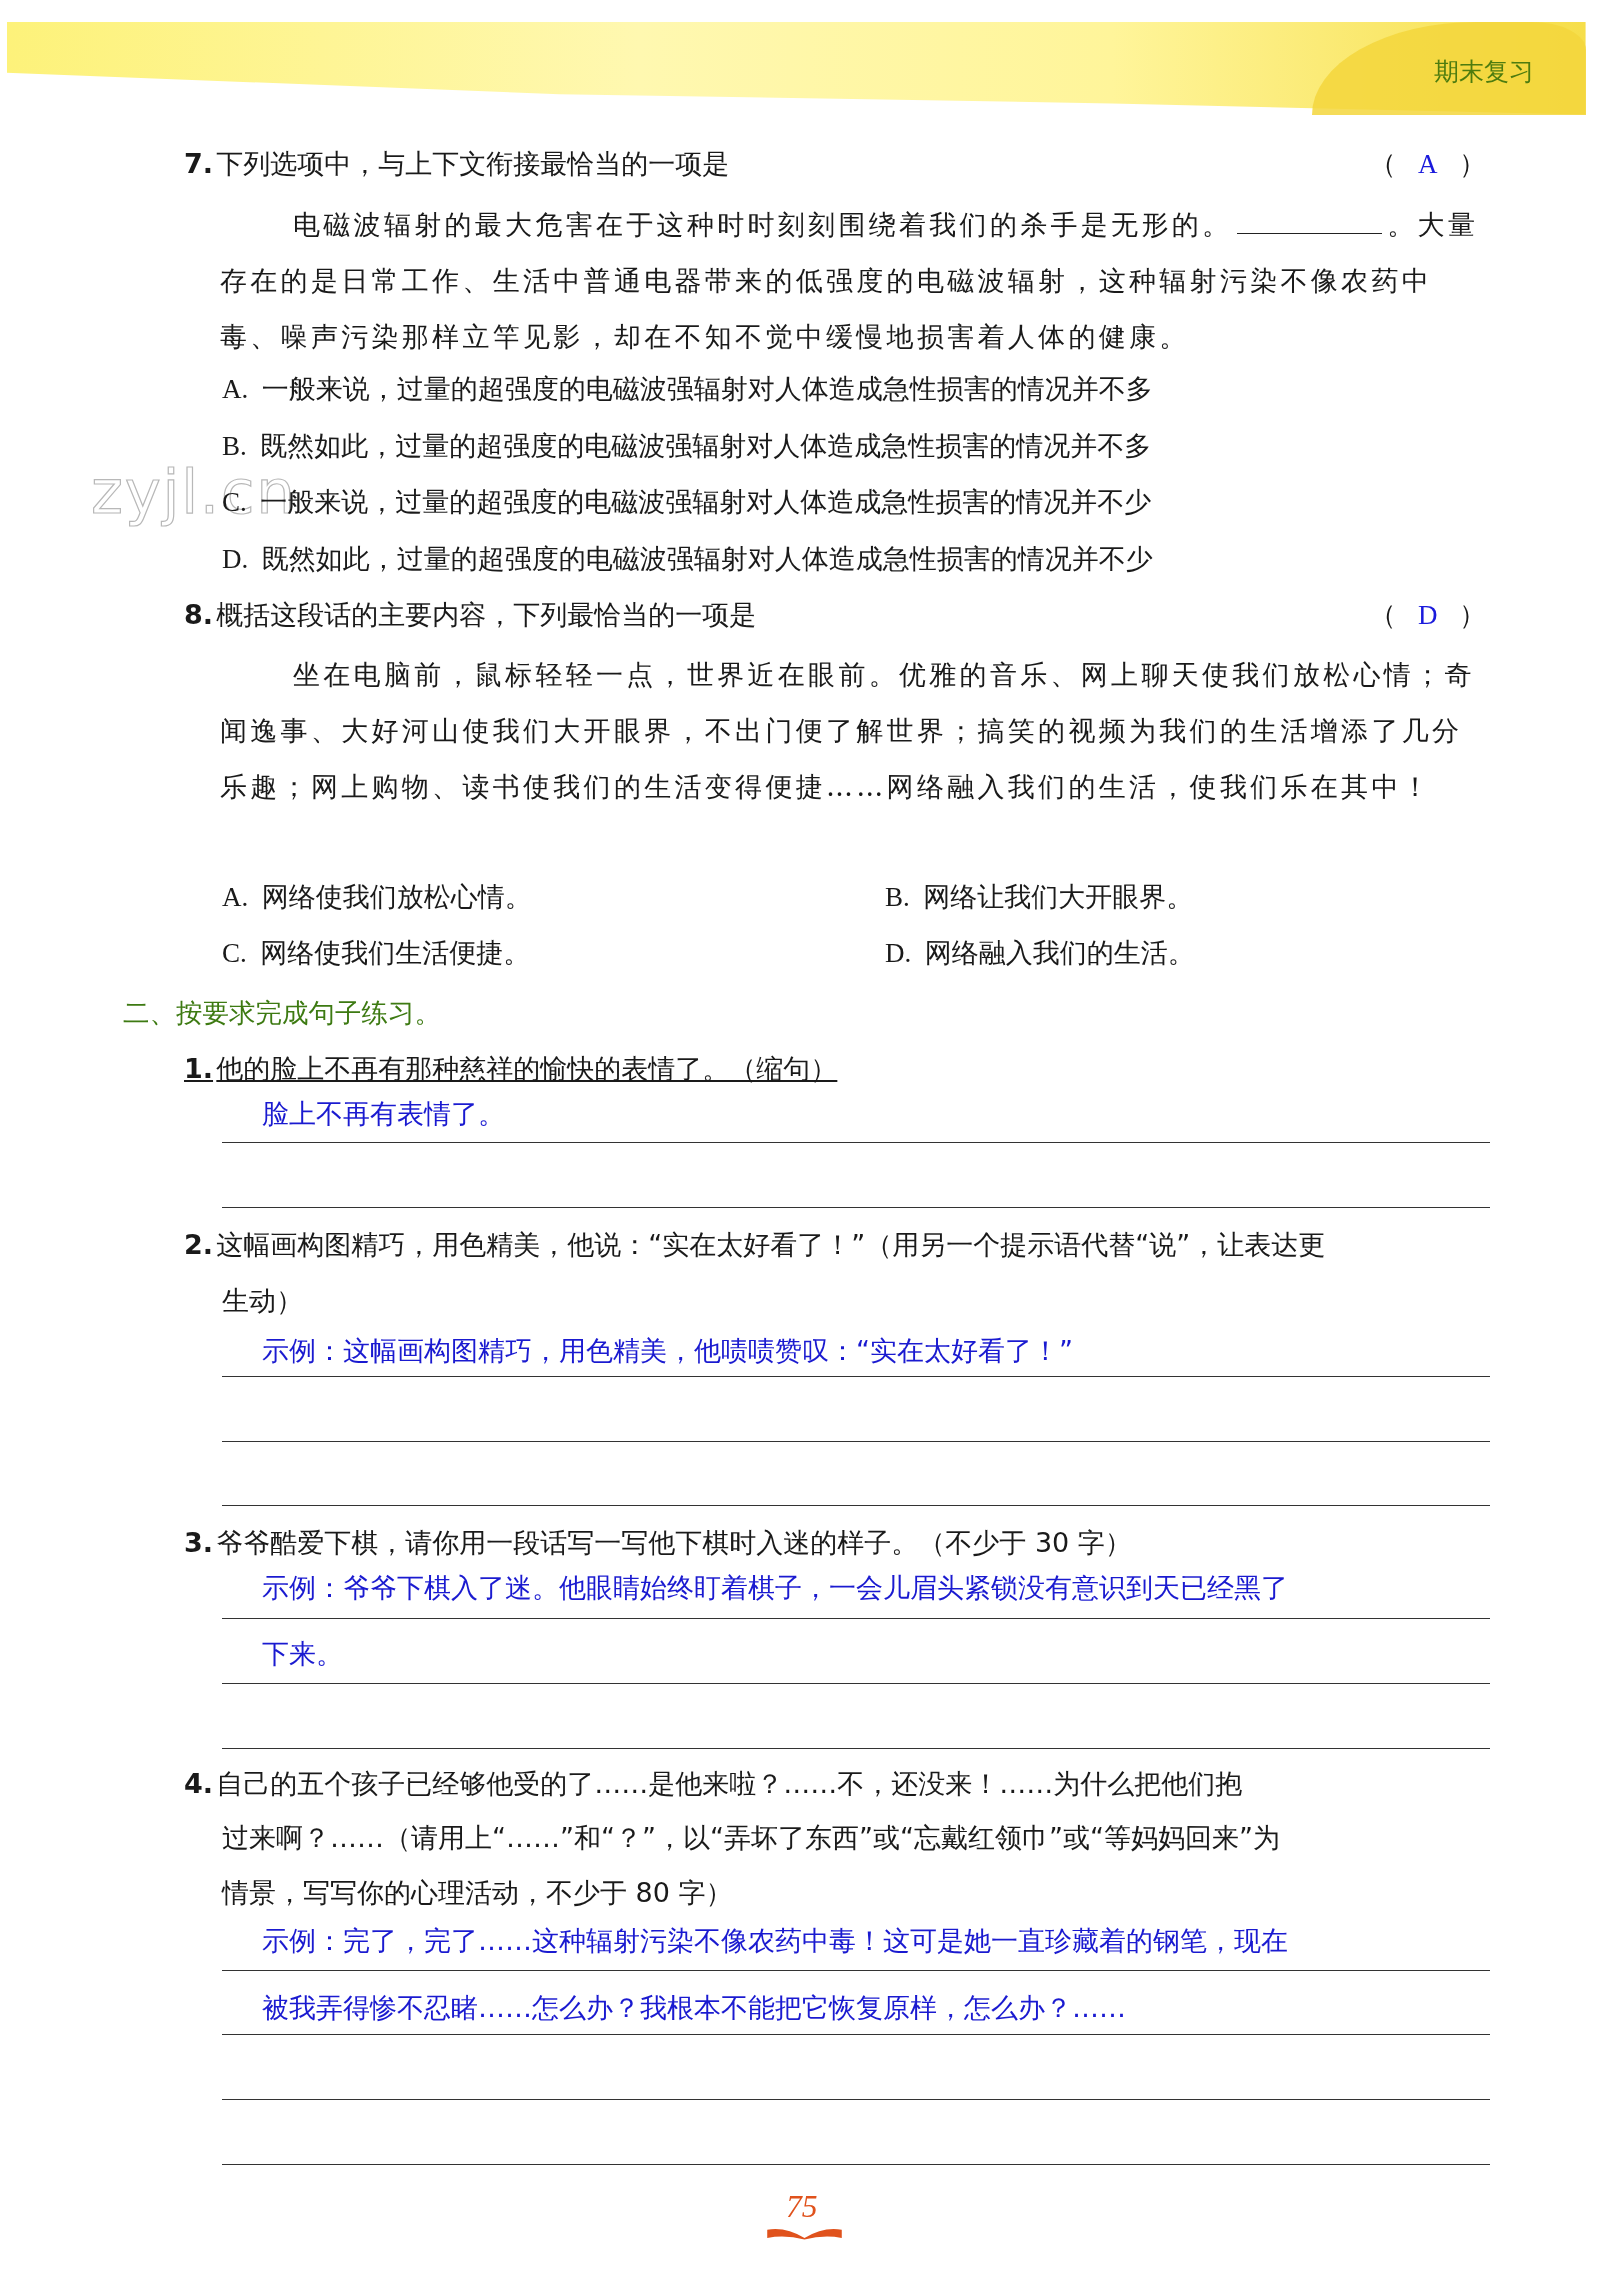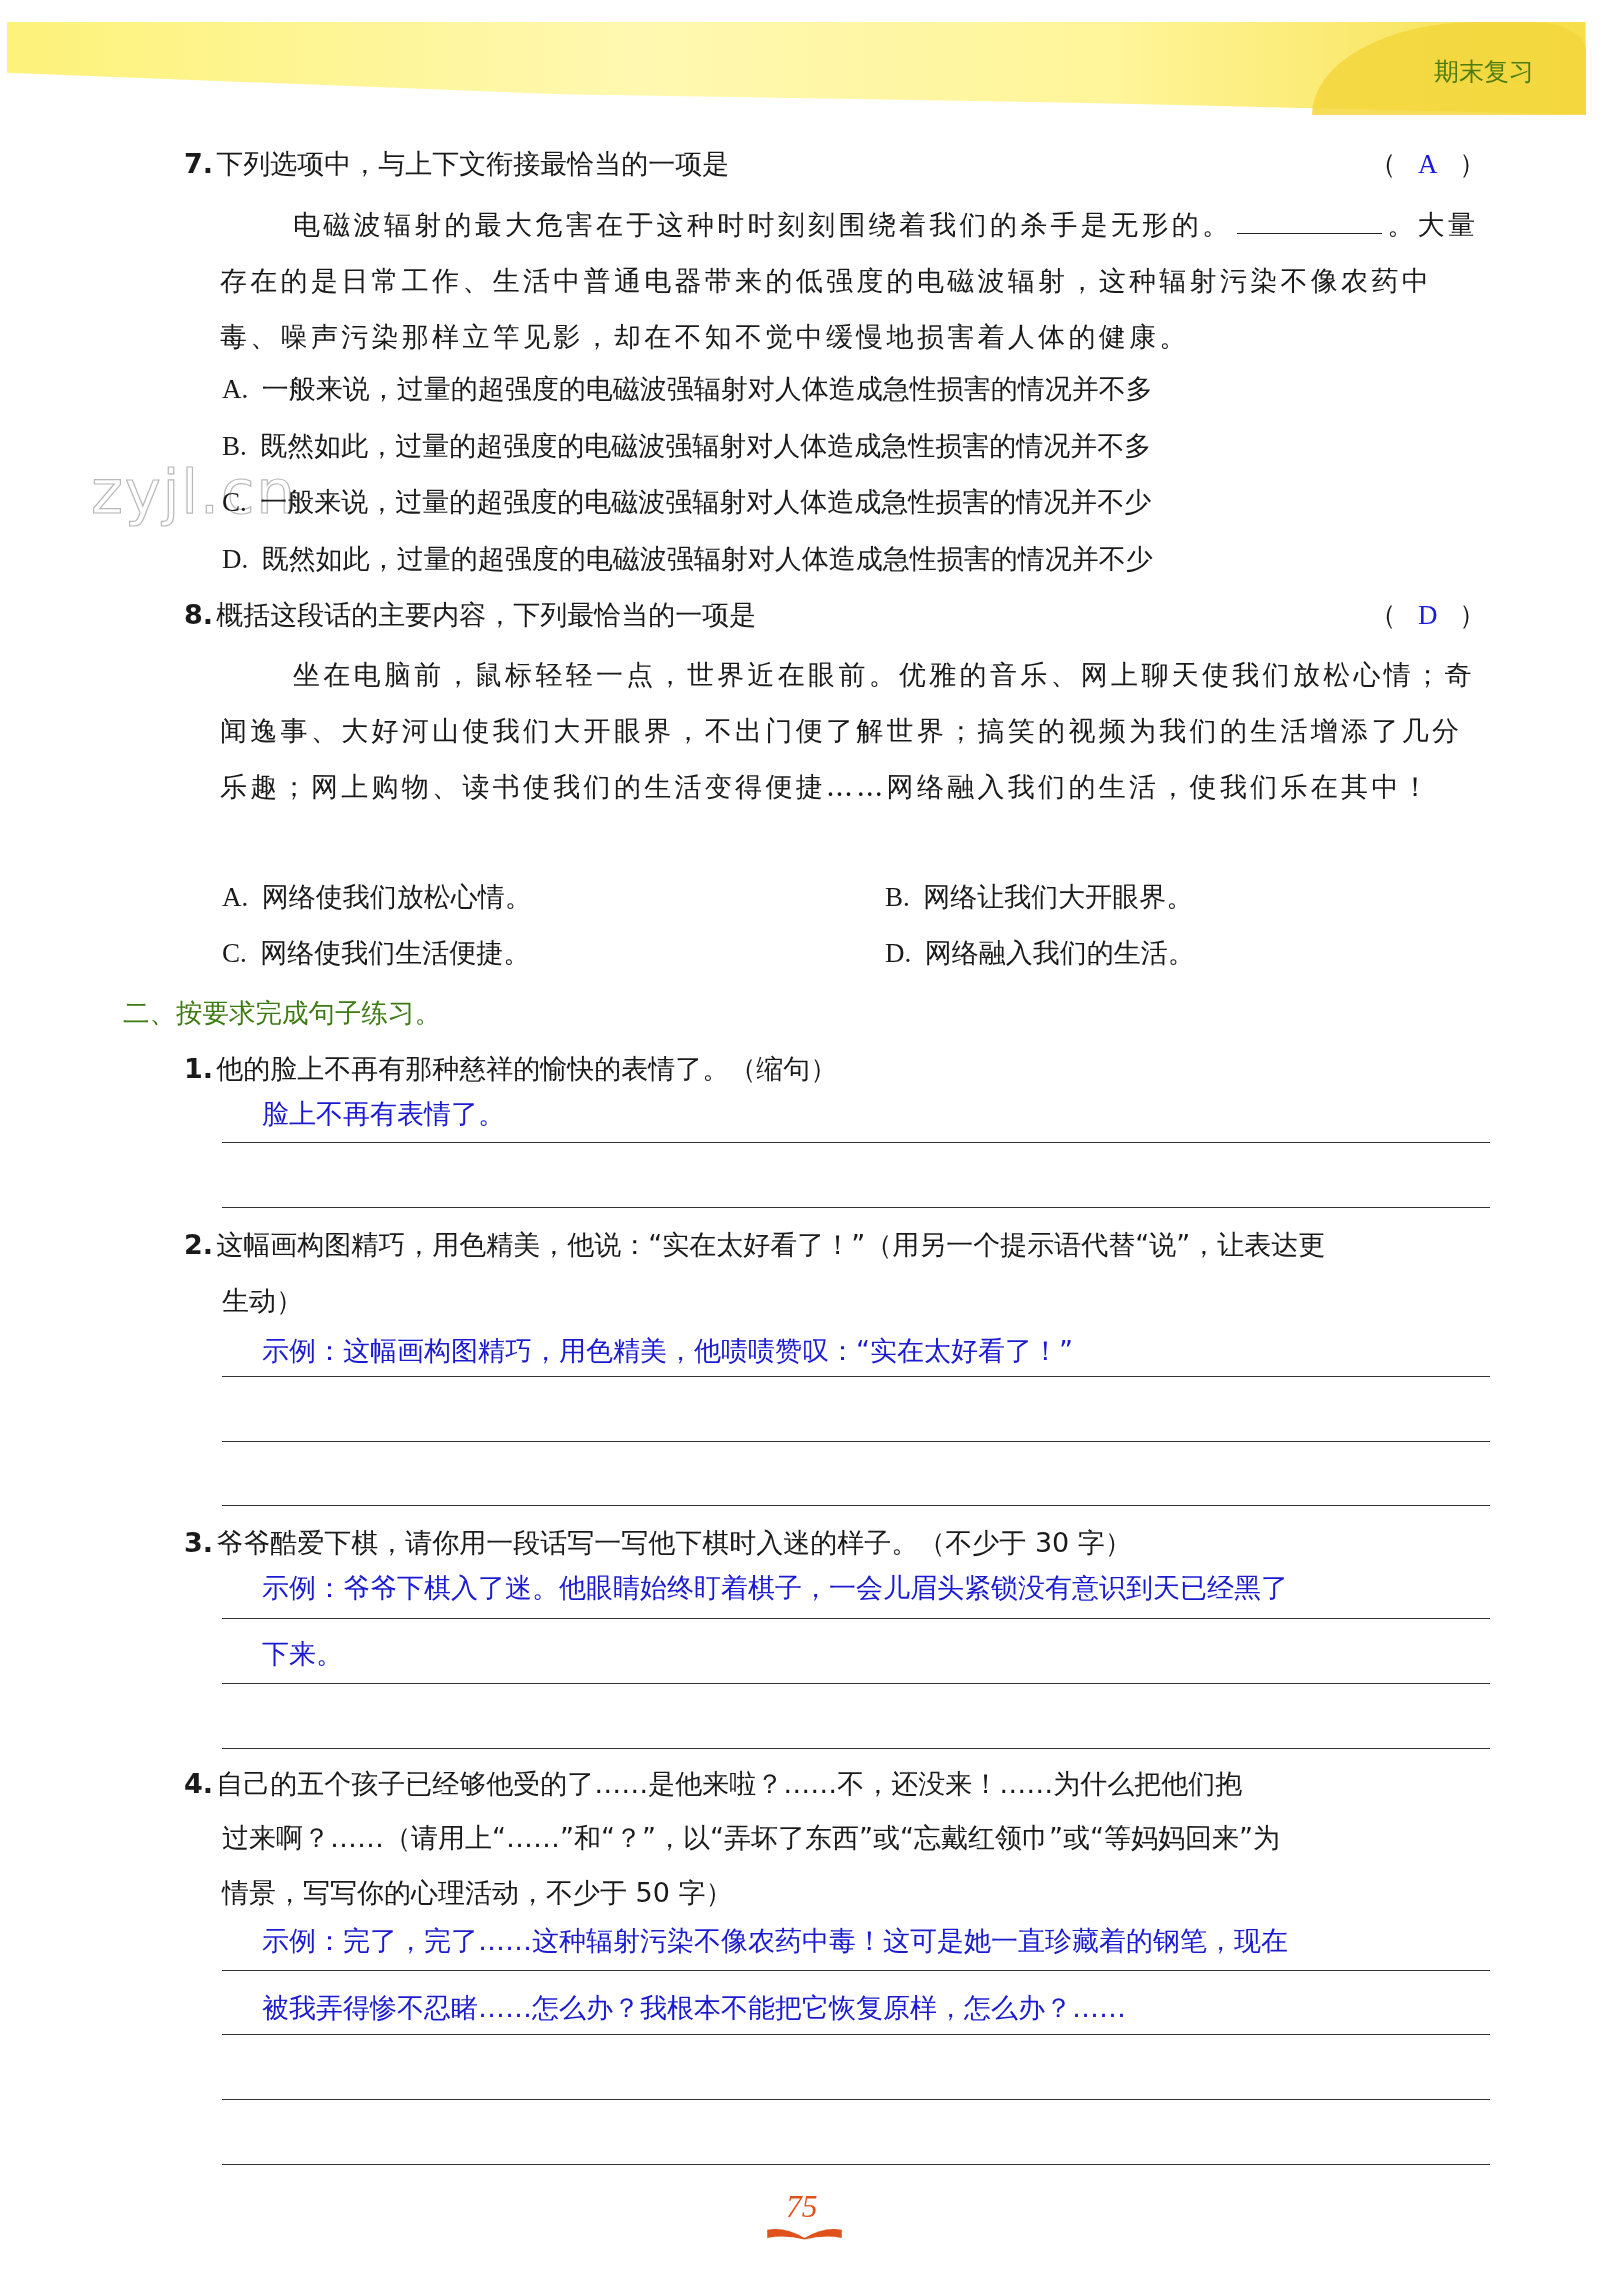--- a/index.html
+++ b/index.html
@@ -60,21 +60,21 @@
   <span>（</span><span class="letter">D</span><span>）</span>
 </div>
 <div class="para" style="top:647px;">坐在电脑前，鼠标轻轻一点，世界近在眼前。优雅的音乐、网上聊天使我们放松心情；奇闻逸事、大好河山使我们大开眼界，不出门便了解世界；搞笑的视频为我们的生活增添了几分乐趣；网上购物、读书使我们的生活变得便捷……网络融入我们的生活，使我们乐在其中！</div>
 <div class="opt" style="left:222px; top:879px;"><span>A.</span>&nbsp;&nbsp;<span>网络使我们放松心情。</span></div>
 <div class="opt" style="left:885px; top:879px;"><span>B.</span>&nbsp;&nbsp;<span>网络让我们大开眼界。</span></div>
 <div class="opt" style="left:222px; top:935px;"><span>C.</span>&nbsp;&nbsp;<span>网络使我们生活便捷。</span></div>
 <div class="opt" style="left:885px; top:935px;"><span>D.</span>&nbsp;&nbsp;<span>网络融入我们的生活。</span></div>
 
 <div class="section">二、按要求完成句子练习。</div>
 
-<div class="q" style="left:184px; top:1051px;">
+<div class="q" style="left:184px; top:1051px;text-decoration:underline;">
   <span class="num">1.</span><span>他的脸上不再有那种慈祥的愉快的表情了。（缩句）</span>
 </div>
 <div class="answer" style="left:222px; top:1096px;">脸上不再有表情了。</div>
 <div class="line" style="top:1142px;"></div>
 <div class="line" style="top:1207px;"></div>
 
 <div class="q" style="left:184px; top:1227px;">
   <span class="num">2.</span><span>这幅画构图精巧，用色精美，他说：“实在太好看了！”（用另一个提示语代替“说”，让表达更</span>
 </div>
 <div class="q" style="left:222px; top:1283px;">生动）</div>
@@ -89,21 +89,21 @@
 <div class="answer" style="left:222px; top:1570px;">示例：爷爷下棋入了迷。他眼睛始终盯着棋子，一会儿眉头紧锁没有意识到天已经黑了</div>
 <div class="line" style="top:1618px;"></div>
 <div class="answer" style="left:222px; top:1636px;">下来。</div>
 <div class="line" style="top:1683px;"></div>
 <div class="line" style="top:1748px;"></div>
 
 <div class="q" style="left:184px; top:1766px;">
   <span class="num">4.</span><span>自己的五个孩子已经够他受的了……是他来啦？……不，还没来！……为什么把他们抱</span>
 </div>
 <div class="q" style="left:222px; top:1820px;">过来啊？……（请用上“……”和“？”，以“弄坏了东西”或“忘戴红领巾”或“等妈妈回来”为</div>
-<div class="q" style="left:222px; top:1875px;">情景，写写你的心理活动，不少于 50 字）</div>
+<div class="q" style="left:222px; top:1875px;">情景，写写你的心理活动，不少于 80 字）</div>
 <div class="answer" style="left:222px; top:1923px;">示例：完了，完了……这种辐射污染不像农药中毒！这可是她一直珍藏着的钢笔，现在</div>
 <div class="line" style="top:1970px;"></div>
 <div class="answer" style="left:222px; top:1990px;">被我弄得惨不忍睹……怎么办？我根本不能把它恢复原样，怎么办？……</div>
 <div class="line" style="top:2034px;"></div>
 <div class="line" style="top:2099px;"></div>
 <div class="line" style="top:2164px;"></div>
 
 <div class="page-num">75</div>
 <svg class="book" viewBox="0 0 90 14">
   <path d="M0 2 Q22 -2 45 12 Q68 -2 90 2 L90 12 Q68 8 45 14 Q22 8 0 12 Z" fill="#e0521c"></path>

